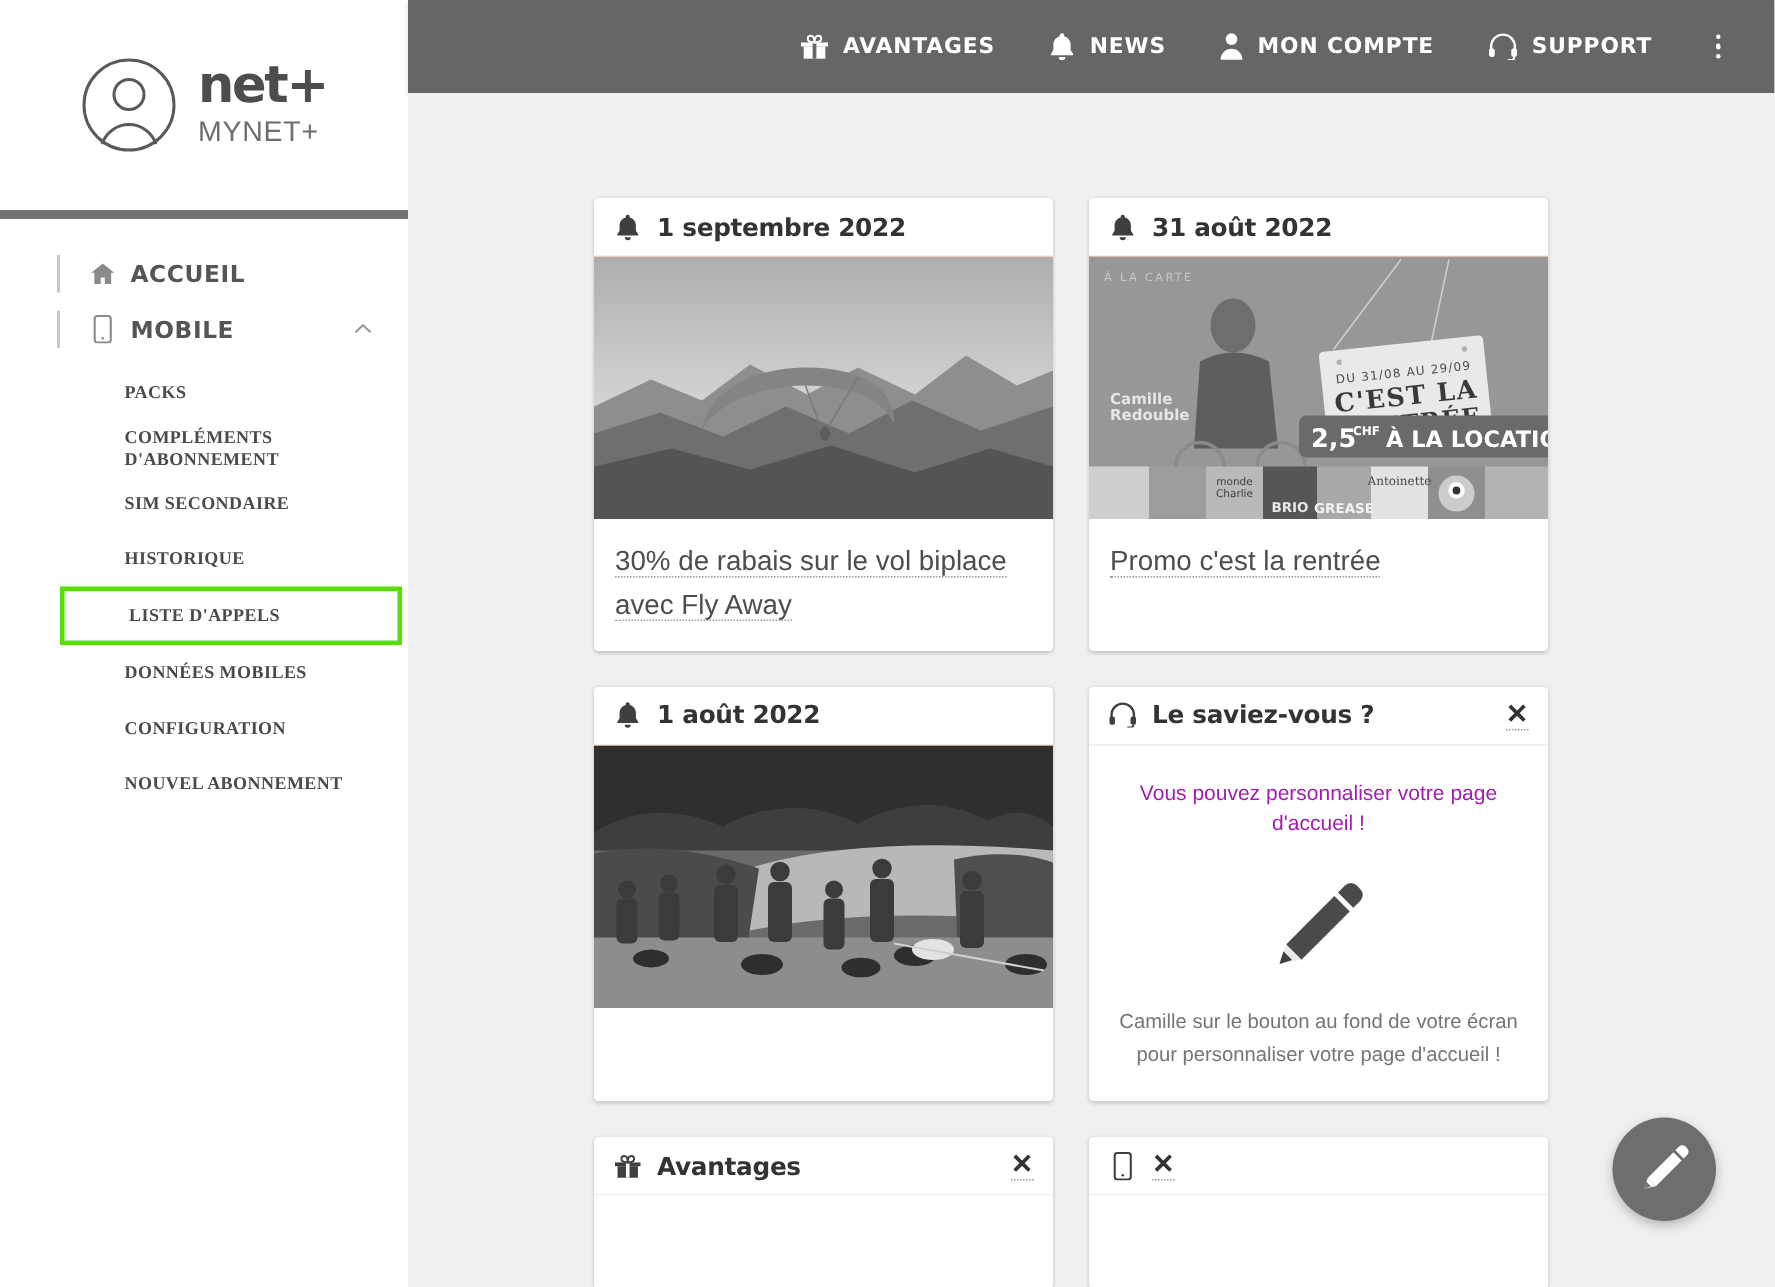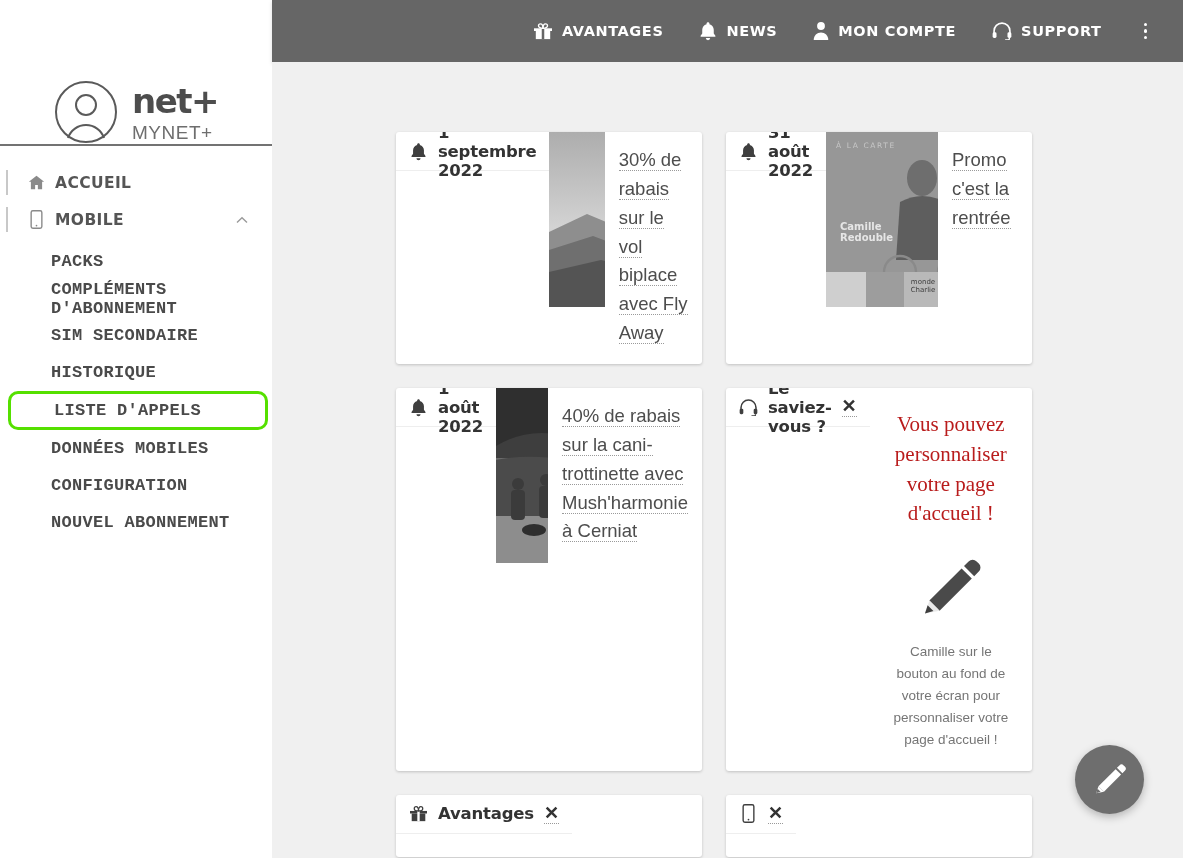--- a/index.html
+++ b/index.html
@@ -13,36 +13,36 @@
 
   
   .sidebar {
     position: absolute; left: 0; top: 0;
     width: 272px; height: 858px;
     background: #ffffff;
     overflow: hidden;
   }
   .brand {
     height: 146px;
-    display: flex; align-items: flex-end; justify-content: center;
+    display: flex; align-items: center; justify-content: center;
     gap: 14px;
-    border-bottom: 2px solid #737373;
+    border-bottom: 6px solid #737373;
   }
   .brand-avatar { width: 64px; height: 64px; flex: 0 0 64px; }
   .brand-text { display: flex; flex-direction: column; align-items: flex-start; }
   .brand-title {
     font-size: 34px; font-weight: bold; color: #4d4d4d;
     letter-spacing: -1.5px; line-height: 1; font-family: "DejaVu Sans", sans-serif;
   }
   .brand-sub {
     font-size: 19px; color: #6e6e6e; letter-spacing: 0.5px;
     margin-top: 4px; font-family: "Liberation Sans", sans-serif;
   }
 
-  .nav { padding-top: 18px; }
+  .nav { padding-top: 18px; padding-left: 32px; }
   .nav-top {
     position: relative;
     display: flex; align-items: center;
     height: 37px;
     padding-left: 28px;
     cursor: pointer;
   }
   .nav-top::before {
     content: ""; position: absolute; left: 6px; top: 6px;
     width: 2px; height: 25px; background: #c8c8c8;
@@ -63,29 +63,29 @@
   }
   .nav-sub { margin-top: 5px; }
   .nav-sub-item {
     position: relative;
     display: flex; align-items: center;
     height: 37px;
     padding-left: 51px;
     cursor: pointer;
   }
   .nav-sub-item .sub-label {
-    font-size: 17px; font-weight: bold; color: #4a4a4a;
+    font-size: 12px; font-weight: bold; color: #4a4a4a;
     letter-spacing: 0.3px;
-    font-family: Liberation Mono, monospace;
+    font-family: Liberation Serif, serif;
   }
   .nav-sub-item.selected {
     margin: 0 4px 0 8px;
     padding-left: 43px;
     border: 3px solid #55e000;
-    border-radius: 10px;
+    border-radius: 0;
     height: 39px;
   }
 
   
   .header {
     position: absolute; left: 272px; top: 0;
     width: 911px; height: 62px;
     background: #666666;
     display: flex; align-items: center; justify-content: flex-end;
     padding-right: 20px;
@@ -121,21 +121,21 @@
     display: flex; flex-wrap: wrap;
     gap: 24px 24px;
     width: 760px;
   }
   .card {
     width: 306px;
     background: #ffffff;
     border-radius: 3px;
     box-shadow: 0 1px 3px rgba(0,0,0,0.20);
     overflow: hidden;
-    display: flex; flex-direction: row;
+    display: flex; flex-direction: column;
   }
   .card-head {
     height: 39px;
     display: flex; align-items: center;
     padding: 0 13px;
     border-bottom: 1px solid #eeeeee;
     gap: 10px;
   }
   .card-head .ch-icon {
     display: flex; align-items: center; justify-content: center;
@@ -161,22 +161,22 @@
     font-size: 18.5px; color: #4d4d4d;
     line-height: 1.56;
     text-decoration: none;
     border-bottom: 1px dotted #9a9a9a;
     cursor: pointer;
     font-family: "Liberation Sans", sans-serif;
   }
 
   .tip-body { padding: 22px 20px 20px; text-align: center; }
   .tip-lead {
-    font-size: 21px; color: #b91c1c; line-height: 1.42;
-    font-family: Liberation Serif, serif;
+    font-size: 14px; color: #a21caf; line-height: 1.42;
+    font-family: Liberation Sans, sans-serif;
   }
   .tip-pencil { margin: 26px 0 26px; display: flex; justify-content: center; }
   .tip-note {
     font-size: 13.5px; color: #757575; line-height: 1.62;
     font-family: "Liberation Sans", sans-serif;
   }
 
   .card-body-plain { min-height: 62px; background: #fff; padding: 14px 0 0; }
 
   
@@ -472,23 +472,20 @@
                 <ellipse cx="112" cy="146" rx="14" ry="7"></ellipse>
               <ellipse cx="178" cy="148" rx="13" ry="6.5"></ellipse>
                 <ellipse cx="214" cy="140" rx="14" ry="7"></ellipse>
               <ellipse cx="288" cy="146" rx="14" ry="7"></ellipse>
             </g>
             <ellipse cx="226" cy="136" rx="14" ry="7" fill="#e3e3e3"></ellipse>
             <path d="M200 132 L300 150" stroke="#cfcfcf" stroke-width="1.4"></path>
           </svg>
         </div>
 
-        <div class="card-cap">
-          <a>40% de rabais sur la cani-trottinette avec Mush'harmonie à Cerniat</a>
-        </div>
       </section>
 
       <section class="card">
         <div class="card-head">
           <span class="ch-icon">
             <svg viewBox="0 0 22 20" width="19" height="17">
               <path d="M2.2 12.5V10a8.8 8.8 0 0 1 17.6 0v2.5" fill="none" stroke="currentColor" stroke-width="1.8"></path>
               <rect x="0.6" y="11.4" width="4.3" height="6.4" rx="1.6" fill="currentColor"></rect>
               <rect x="17.1" y="11.4" width="4.3" height="6.4" rx="1.6" fill="currentColor"></rect>
               <path d="M19.2 17.8v.6c0 .9-.8 1.6-1.7 1.6h-3" fill="none" stroke="currentColor" stroke-width="1.5"></path>

